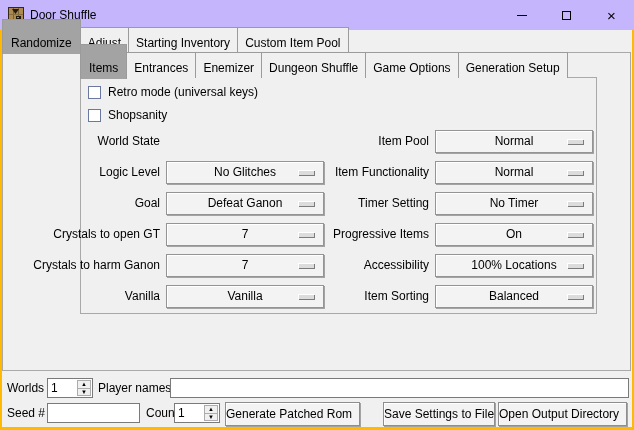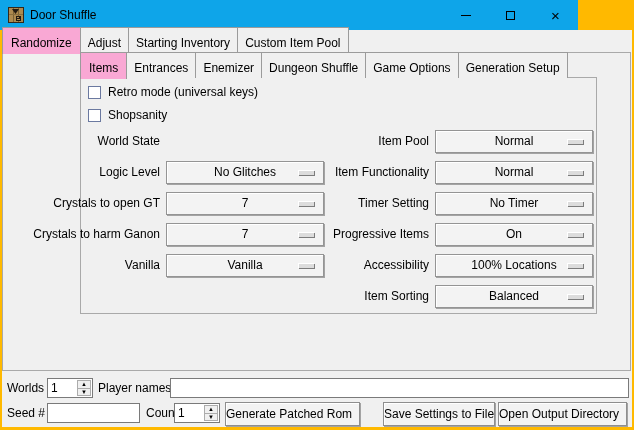--- a/index.html
+++ b/index.html
@@ -3,21 +3,21 @@
 <meta charset="utf-8">
 <style>
   * { margin:0; padding:0; box-sizing:border-box; }
   html,body { background:#888; }
   body { font-family:"Liberation Sans", sans-serif; }
   .window {
     position:relative; width:634px; height:430px;
     background:#FFB900; overflow:hidden; font-size:12px; color:#000;
   }
   
-  .titlebar { position:absolute; left:0; top:0; width:578px; height:30px; background:#0ea5e9; }
+  .titlebar { position:absolute; left:0; top:0; width:634px; height:30px; background:#c4b5fd; }
   .app-icon { position:absolute; left:8px; top:7px; width:16px; height:16px; }
   .title-text { position:absolute; left:30px; top:0; height:30px; line-height:30px; font-size:12px; color:#000; }
   .win-controls { position:absolute; right:0; top:0; height:30px; display:flex; }
   .win-btn { width:45px; height:30px; display:flex; align-items:center; justify-content:center; cursor:default; }
   .glyph-min { width:10px; height:1px; background:#000; }
   .glyph-max { width:9px; height:9px; border:1px solid #000; }
   .glyph-close { font-size:15px; line-height:15px; color:#000; }
   
   .content { position:absolute; left:2px; top:30px; width:630px; height:397px; background:#F0F0F0; }
   .pane { position:absolute; border:1px solid #A9A9A9; background:#F0F0F0; }
@@ -25,22 +25,22 @@
   .pane-inner { left:78px; top:47px; width:517px; height:237px; }
   
   .tabs { position:absolute; display:flex; align-items:flex-end; z-index:3; }
   .tabs-outer { left:0; top:0; height:23px; }
   .tabs-inner { left:78px; top:27px; height:21px; }
   .tab {
     border:1px solid #9B9B9B; border-bottom:none; background:#F0F0F0;
     padding:8px 7px 3px 7px; margin-right:-1px; white-space:nowrap; cursor:default;
   }
   .tab.selected {
-    background:#f9a8d4; position:relative; z-index:4;
-    padding:8px 8px 4px 8px; margin-bottom:-1px;text-align:right;
+    background:#a3a3a3; position:relative; z-index:4;
+    padding:16px 8px 4px 8px; margin-bottom:-1px;text-align:right;
   }
   
   .check-row { position:absolute; left:86px; display:flex; align-items:center; height:14px; }
   .checkbox { width:13px; height:13px; background:#FFFFFF; border:1px solid #6B79A0; margin-right:7px; }
   
   .form-col { position:absolute; top:100px; }
   .form-col.left { left:18px; }
   .form-col.right { left:275px; }
   .form-row { display:flex; align-items:flex-end; height:23px; margin-bottom:8px; }
   .form-label { text-align:right; margin-right:6px; line-height:23px; }
@@ -139,20 +139,24 @@
 
     <div class="form-col left">
       <div class="form-row">
         <div class="form-label">World State</div>
       </div>
       <div class="form-row">
         <div class="form-label">Logic Level</div>
         <div class="menubutton"><span>No Glitches</span><span class="dd-indicator"></span></div>
       </div>
       <div class="form-row">
+        <div class="form-label">Goal</div>
+        <div class="menubutton"><span>Defeat Ganon</span><span class="dd-indicator"></span></div>
+      </div>
+      <div class="form-row">
         <div class="form-label">Crystals to open GT</div>
         <div class="menubutton"><span>7</span><span class="dd-indicator"></span></div>
       </div>
       <div class="form-row">
         <div class="form-label">Crystals to harm Ganon</div>
         <div class="menubutton"><span>7</span><span class="dd-indicator"></span></div>
       </div>
       <div class="form-row">
         <div class="form-label">Vanilla</div>
         <div class="menubutton"><span>Vanilla</span><span class="dd-indicator"></span></div>

